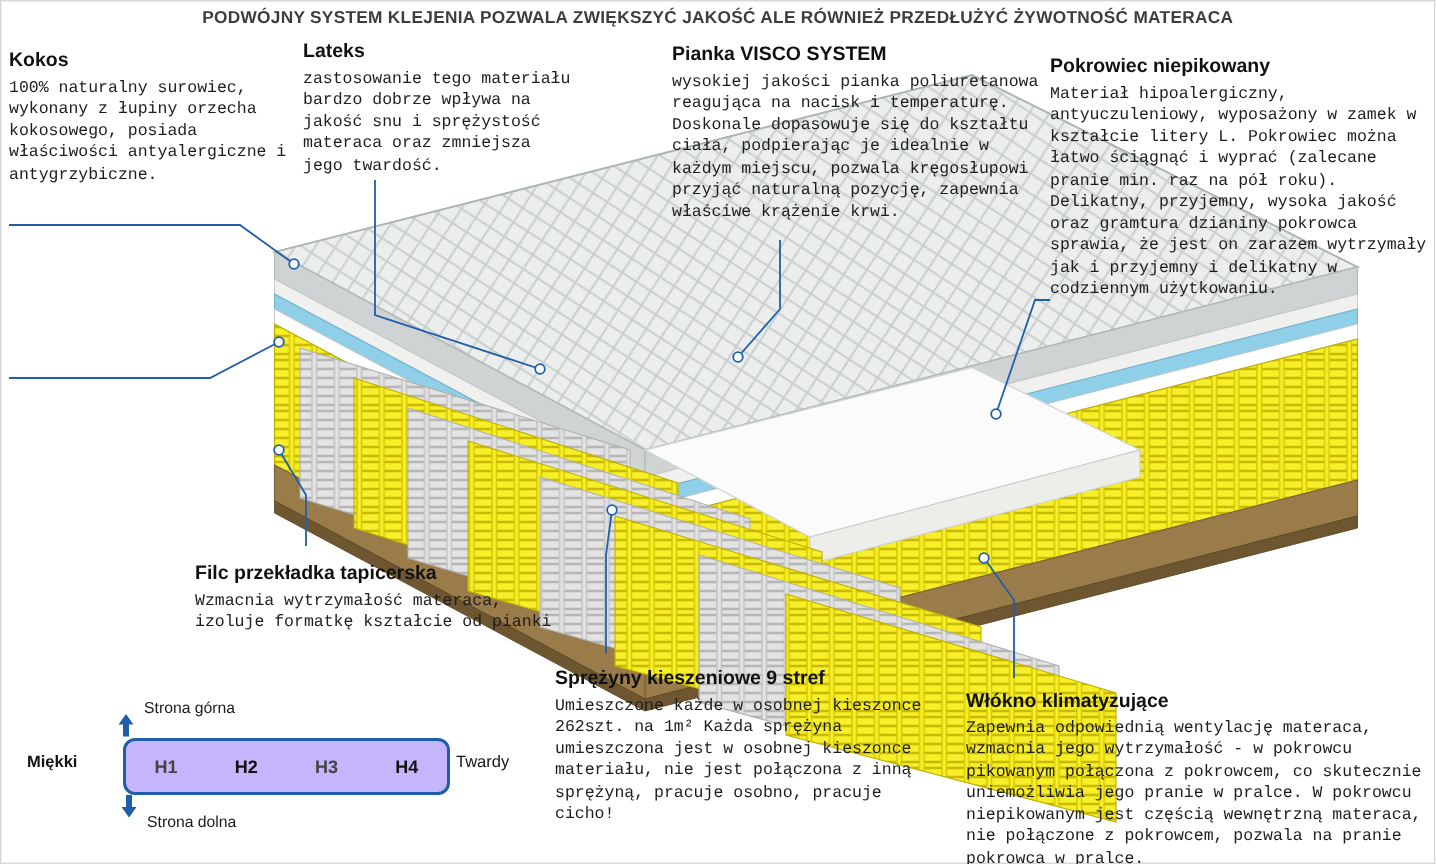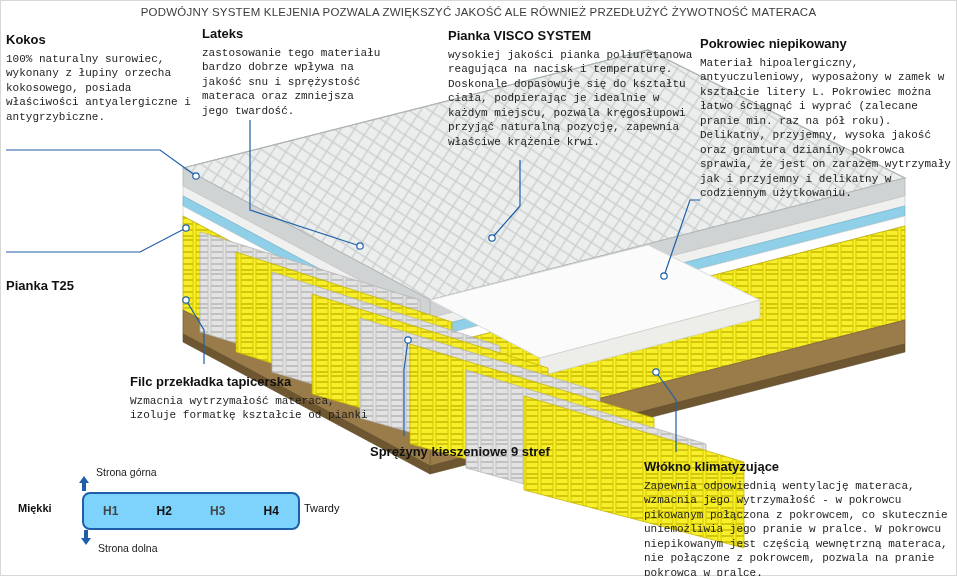--- a/index.html
+++ b/index.html
@@ -13,21 +13,21 @@
   }
   .frame{
     position:absolute;inset:0;
     border:1px solid #d8d8d8;
     box-sizing:border-box;
   }
   
   .banner{
     position:absolute;left:0;top:0;width:957px;height:24px;
     display:flex;align-items:center;justify-content:center;
-    font-size:11.5px;font-weight:normal;color:#3d3d3d;
+    font-size:11.5px;font-weight:bold;color:#3d3d3d;
     letter-spacing:0.2px;
     text-transform:uppercase;
   }
   
   .callout{position:absolute;}
   .callout .title{
     font-size:13px;font-weight:bold;color:#111;margin:0 0 4px 0;line-height:1.2;
   }
   .callout .body{
     font-size:11px;line-height:1.32;color:#1d1d1d;margin:0;font-family:Liberation Mono, monospace;
@@ -58,21 +58,21 @@
     position:absolute;left:80px;top:76px;font-size:10.5px;color:#1a1a1a;
   }
   .scale .soft{
     position:absolute;left:0px;top:36px;font-size:11px;font-weight:bold;color:#111;
   }
   .scale .hard{
     position:absolute;left:286px;top:36px;font-size:11px;font-weight:normal;color:#111;
   }
   .scale .track{
     position:absolute;left:64px;top:26px;width:214px;height:34px;
-    border:2px solid #1f5fa9;border-radius:8px;background:#7dd3fc;
+    border:2px solid #1f5fa9;border-radius:8px;background:#c4b5fd;
     display:flex;align-items:center;
   }
   .scale .step{
     flex:1;text-align:center;font-size:12px;font-weight:bold;color:#444;
   }
   .scale .step.on{color:#111;}
   .scale .arrow-up,.scale .arrow-dn{
     position:absolute;width:12px;height:18px;
   }
   .scale .arrow-up{left:60px;top:8px;}
@@ -186,30 +186,30 @@
   <p class="title">Pianka VISCO SYSTEM</p>
   <p class="body">wysokiej jakości pianka poliuretanowa reagująca na nacisk i temperaturę. Doskonale dopasowuje się do kształtu ciała, podpierając je idealnie w każdym miejscu, pozwala kręgosłupowi przyjąć naturalną pozycję, zapewnia właściwe krążenie krwi.</p>
 </div>
 
 <div class="callout" id="c-pokrowiec">
   <p class="title">Pokrowiec niepikowany</p>
   <p class="body">Materiał hipoalergiczny, antyuczuleniowy, wyposażony w zamek w kształcie litery L. Pokrowiec można łatwo ściągnąć i wyprać (zalecane pranie min. raz na pół roku). Delikatny, przyjemny, wysoka jakość oraz gramtura dzianiny pokrowca sprawia, że jest on zarazem wytrzymały jak i przyjemny i delikatny w codziennym użytkowaniu.</p>
 </div>
 
 <div class="callout" id="c-pianka25">
-  <p class="title">Pianka T25</p>
 </div>
 
 <div class="callout" id="c-filc">
   <p class="title">Filc przekładka tapicerska</p>
   <p class="body">Wzmacnia wytrzymałość materaca, izoluje formatkę kształcie od pianki</p>
 </div>
 
 <div class="callout" id="c-sprezyny">
   <p class="title">Sprężyny kieszeniowe 9 stref</p>
+  <p class="body">Umieszczone każde w osobnej kieszonce 262szt. na 1m² Każda sprężyna umieszczona jest w osobnej kieszonce materiału, nie jest połączona z inną sprężyną, pracuje osobno, pracuje cicho!</p>
 </div>
 
 <div class="callout" id="c-wlokno">
   <p class="title">Włókno klimatyzujące</p>
   <p class="body">Zapewnia odpowiednią wentylację materaca, wzmacnia jego wytrzymałość - w pokrowcu pikowanym połączona z pokrowcem, co skutecznie uniemożliwia jego pranie w pralce. W pokrowcu niepikowanym jest częścią wewnętrzną materaca, nie połączone z pokrowcem, pozwala na pranie pokrowca w pralce.</p>
 </div>
 
 <div class="scale">
   <span class="lbl-top">Strona górna</span>
   <svg class="arrow-up" viewBox="0 0 12 18">

